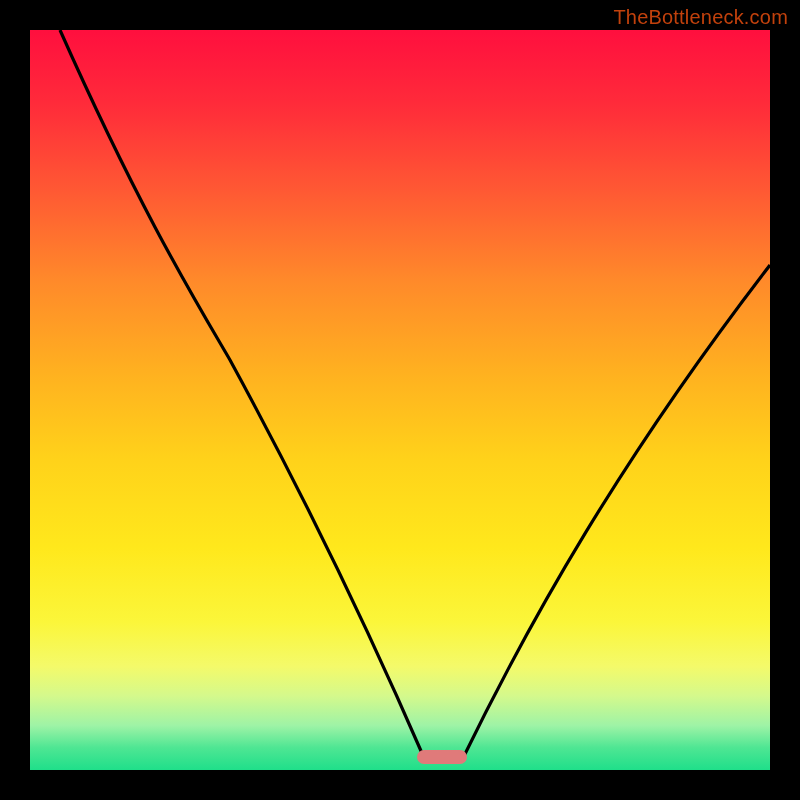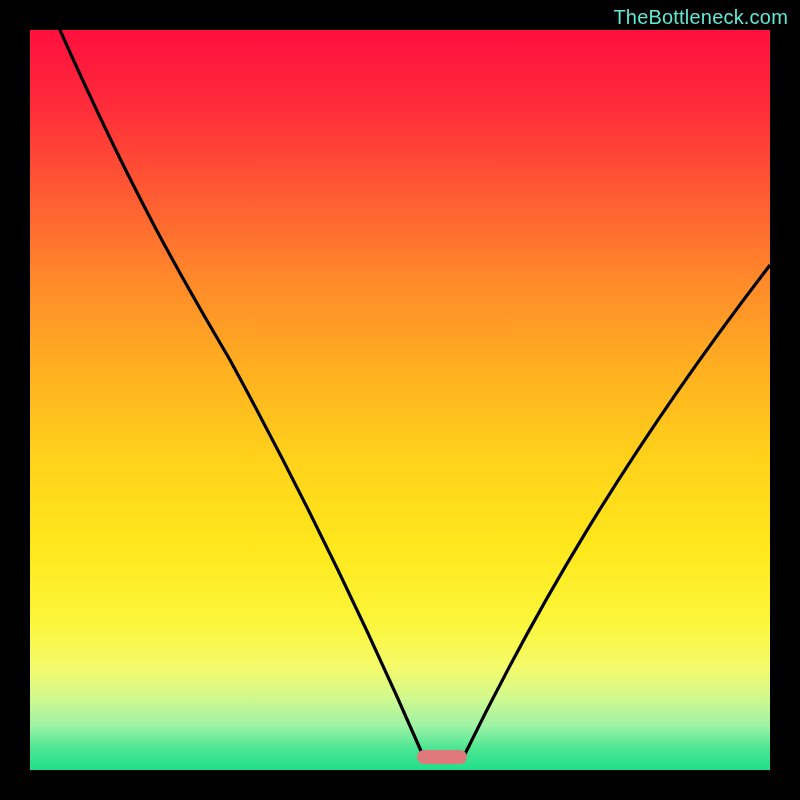--- a/index.html
+++ b/index.html
@@ -51,21 +51,21 @@
     position: absolute;
     width: 50px;
     height: 14px;
     background: #e07a7a;
     border-radius: 7px;
   }
   .watermark {
     position: absolute;
     top: 6px;
     right: 12px;
-    color: #5eead4;
+    color: #c2410c;
     font-size: 20px;
     letter-spacing: 0.2px;
     user-select: none;
   }
 </style>
 </head>
 <body>
 
 <div class="stage">
 

